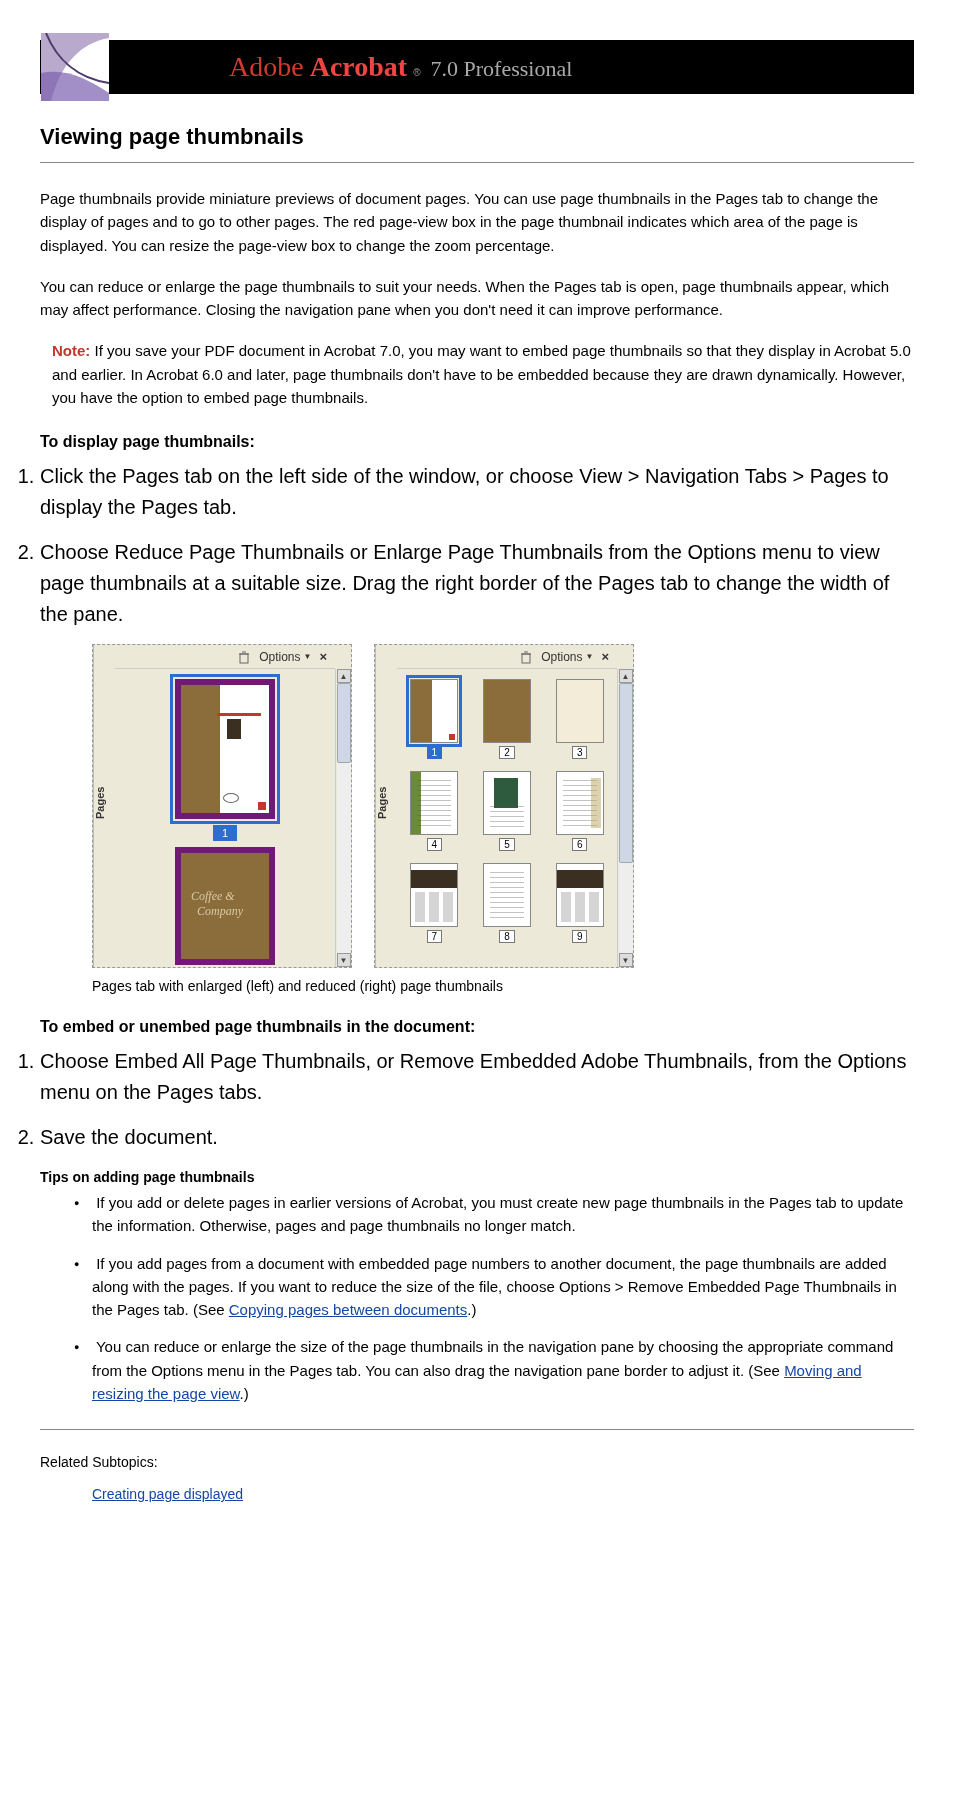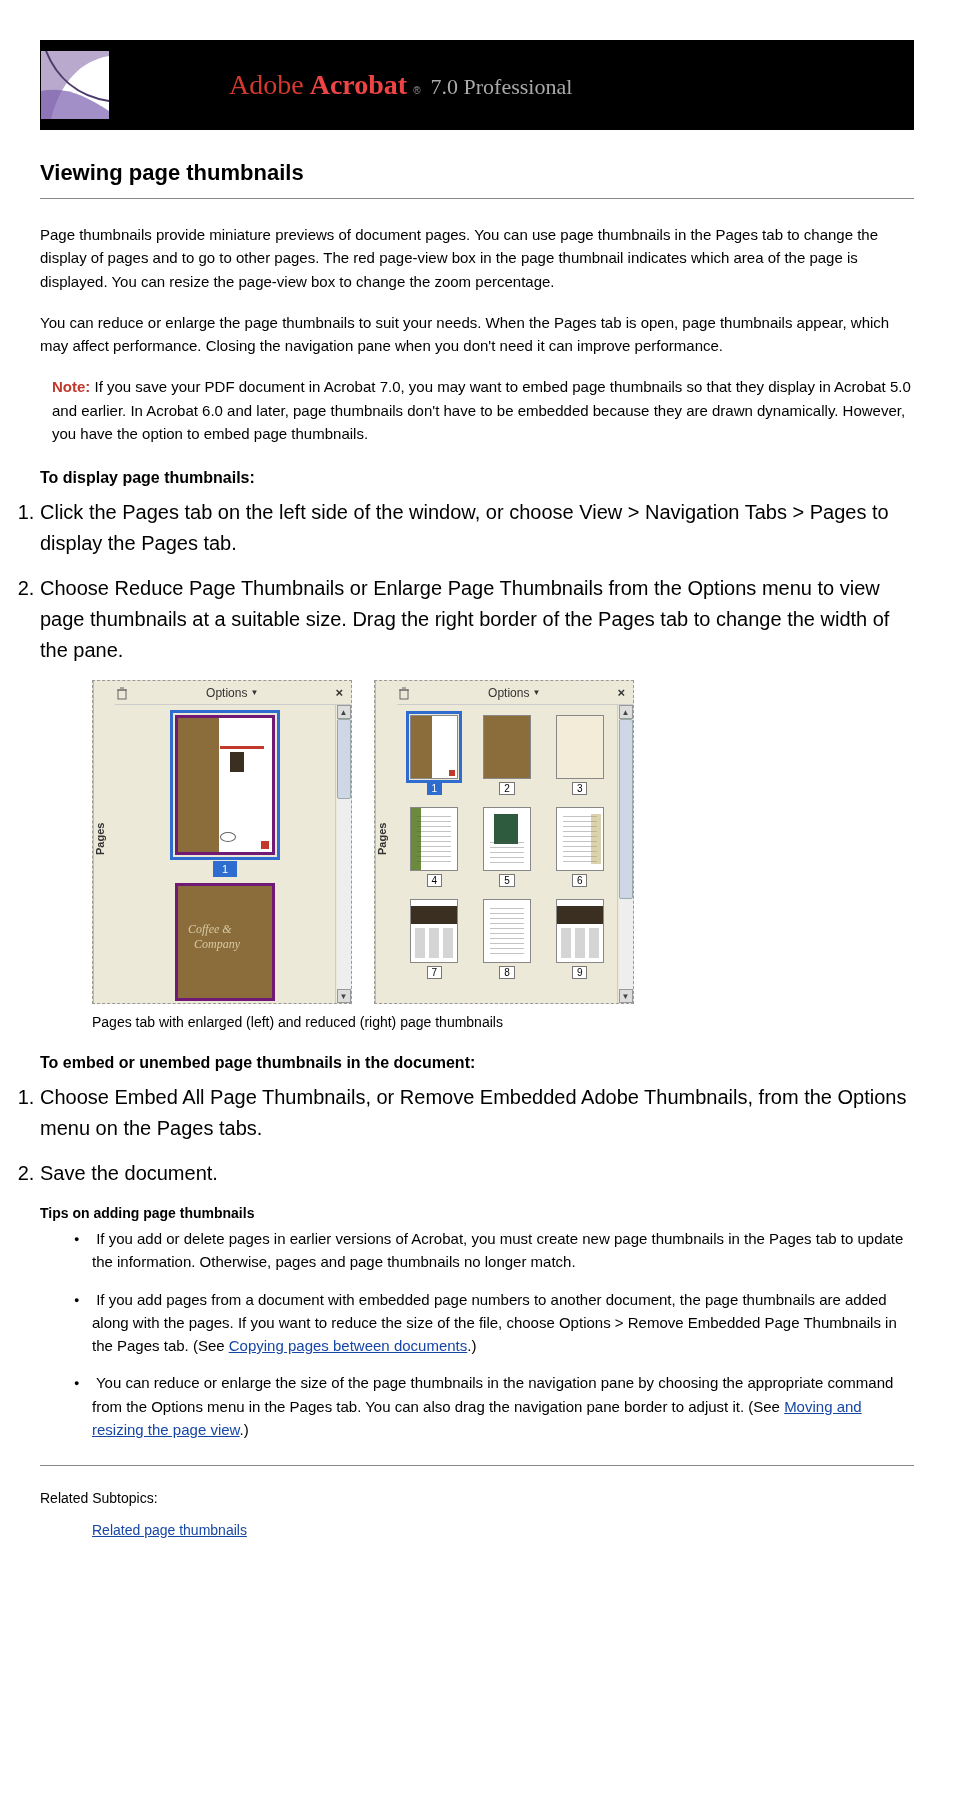--- a/index.html
+++ b/index.html
@@ -8,21 +8,21 @@
     background: #fff;
     width: 954px;
     margin: 0 auto;
     padding: 0;
   }
   .page {
     padding: 40px;
   }
   .banner {
     background: #000;
-    height: 90px;
+    height: 54px;
     display: flex;
     align-items: center;
     position: relative;
     margin-bottom: 30px;
   }
   .banner-logo {
     width: 68px;
     height: 68px;
     background: #fff;
     margin-left: 1px;
@@ -93,25 +93,25 @@
     writing-mode: vertical-rl;
     transform: rotate(180deg);
     text-align: center;
     font-size: 11px;
     font-weight: 700;
     padding-top: 6px;
     color: #333;
   }
   .panel-header {
     position: absolute;
-    top: 0; left: 22px; right: 0;
+    top: 0; left: 22px; right: 16px;
     height: 24px;
     display: flex;
     align-items: center;
-    justify-content: space-between;
+    justify-content: flex-end;
     gap: 8px;
     padding-right: 8px;
     font-size: 12px;
     border-bottom: 1px solid #ccc;
     background: #ece9d8;
   }
   .trash-icon { width: 14px; height: 14px; }
   .options-btn { display: inline-flex; align-items: center; gap: 3px; font-size: 12px; color: #333; cursor: default; }
   .dropdown-arrow { font-size: 8px; }
   .close-x { font-size: 13px; font-weight: 700; color: #333; }
@@ -145,21 +145,21 @@
     color: #444;
   }
   .sb-track { flex: 1; width: 14px; background: #eee; position: relative; }
   .sb-thumb { position: absolute; left: 0; width: 14px; background: #cfd6e6; border: 1px solid #9aa; border-radius: 2px; }
 
   
   .thumb-col { display: flex; flex-direction: column; align-items: center; gap: 6px; }
   .thumb-lg {
     width: 100px; height: 140px;
     background: #fff;
-    border: 3px solid #701a75;
+    border: 6px solid #701a75;
     position: relative;
   }
   .thumb-lg.selected { outline: 3px solid #2f6cd0; outline-offset: 2px; }
   .thumb-lg .brown { position: absolute; left: 0; top: 0; bottom: 0; width: 44%; background: #8a6d3b; }
   .thumb-lg .redbar { position: absolute; right: 8px; top: 28px; width: 44px; height: 3px; background: #c0392b; }
   .thumb-lg .img { position: absolute; right: 28px; top: 34px; width: 14px; height: 20px; background: #3b2f22; }
   .thumb-lg .logo { position: absolute; left: 42px; bottom: 10px; width: 16px; height: 10px; border-radius: 50%; border: 1px solid #666; }
   .thumb-lg.full-brown { background: #8a6d3b; }
   .thumb-lg.full-brown .txt1 { position: absolute; top: 16px; left: 10px; color: #d8c9a3; font-size: 8px; }
   .thumb-lg.full-brown .txt2 { position: absolute; top: 36px; left: 10px; color: #d8c9a3; font-size: 12px; font-family: Georgia, serif; font-style: italic; }
@@ -401,16 +401,16 @@
     <li>
       <span>You can reduce or enlarge the size of the page thumbnails in the navigation pane by choosing the appropriate command from the Options menu in the Pages tab. You can also drag the navigation pane border to adjust it. (See </span><a class="link" href="#">Moving and resizing the page view</a><span>.)</span>
     </li>
   </ul>
 
   <hr class="rule" style="margin-top:24px;">
   <p class="related">
     <span>Related Subtopics:</span>
   </p>
   <p class="related" style="margin-top:16px; margin-left:52px;">
-    <a class="link" href="#">Related page thumbnails</a>
+    <a class="link" href="#">Creating page displayed</a>
   </p>
 
 </div>
 
 </body></html>

